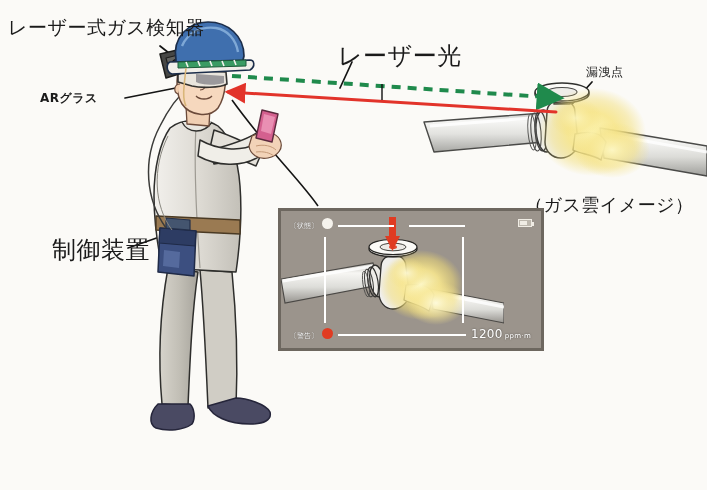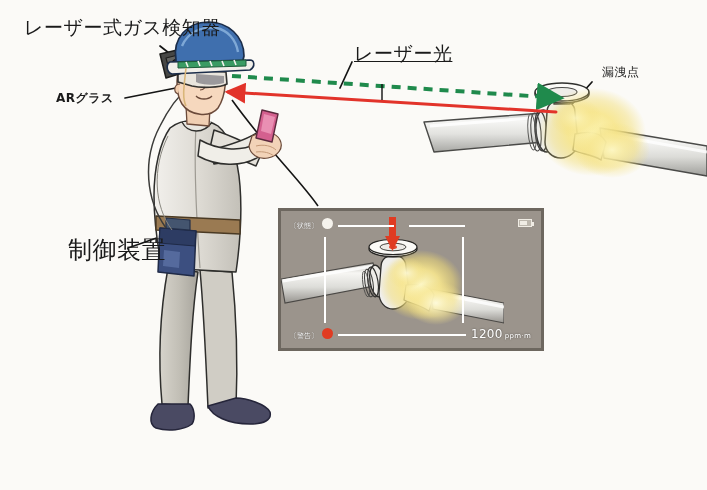--- a/index.html
+++ b/index.html
@@ -16,26 +16,25 @@
   }
   #artboard { position: absolute; inset: 0; }
 
   .lbl {
     position: absolute;
     font-family: "DejaVu Sans", "Liberation Sans", sans-serif;
     color: #1a1a1a;
     white-space: nowrap;
     letter-spacing: 0.5px;
     line-height: 1;
-    margin-left: 16px;
   }
   #label-detector { left: 8px;  top: 18px;  font-size: 19px; }
   #label-arglass   { left: 40px; top: 92px;  font-size: 12px; font-weight: bold; }
   #label-control   { left: 52px; top: 238px; font-size: 24px; }
-  #label-laser     { left: 338px; top: 44px; font-size: 19px; text-decoration: underline; }
+  #label-laser     { left: 338px; top: 44px; font-size: 24px; }
   #label-leak      { left: 586px; top: 66px; font-size: 12px; }
   #label-gascloud  { left: 525px; top: 196px; font-size: 18px; }
 
   
   #ar-inset {
     position: absolute;
     left: 278px; top: 208px;
     width: 266px; height: 143px;
     background: #9b948c;
     border: 3px solid #6d675f;
@@ -283,20 +282,21 @@
       </g>
     </g>
 
   </svg>
 
   <div class="lbl" id="label-detector">レーザー式ガス検知器</div>
   <div class="lbl" id="label-arglass">ARグラス</div>
   <div class="lbl" id="label-control">制御装置</div>
   <div class="lbl" id="label-laser">レーザー光</div>
   <div class="lbl" id="label-leak">漏洩点</div>
+  <div class="lbl" id="label-gascloud">（ガス雲イメージ）</div>
 
   <div id="ar-inset">
 
     <svg viewBox="0 0 223 143" width="223" height="143" style="position:absolute;inset:0">
       <defs>
         <radialGradient id="arGlow" cx="50%" cy="50%" r="50%">
           <stop offset="0%" stop-color="#fdf8c8" stop-opacity="1"></stop>
           <stop offset="45%" stop-color="#f8e78f" stop-opacity=".9"></stop>
           <stop offset="78%" stop-color="#f3de76" stop-opacity=".5"></stop>
           <stop offset="100%" stop-color="#f0d96a" stop-opacity="0"></stop>

